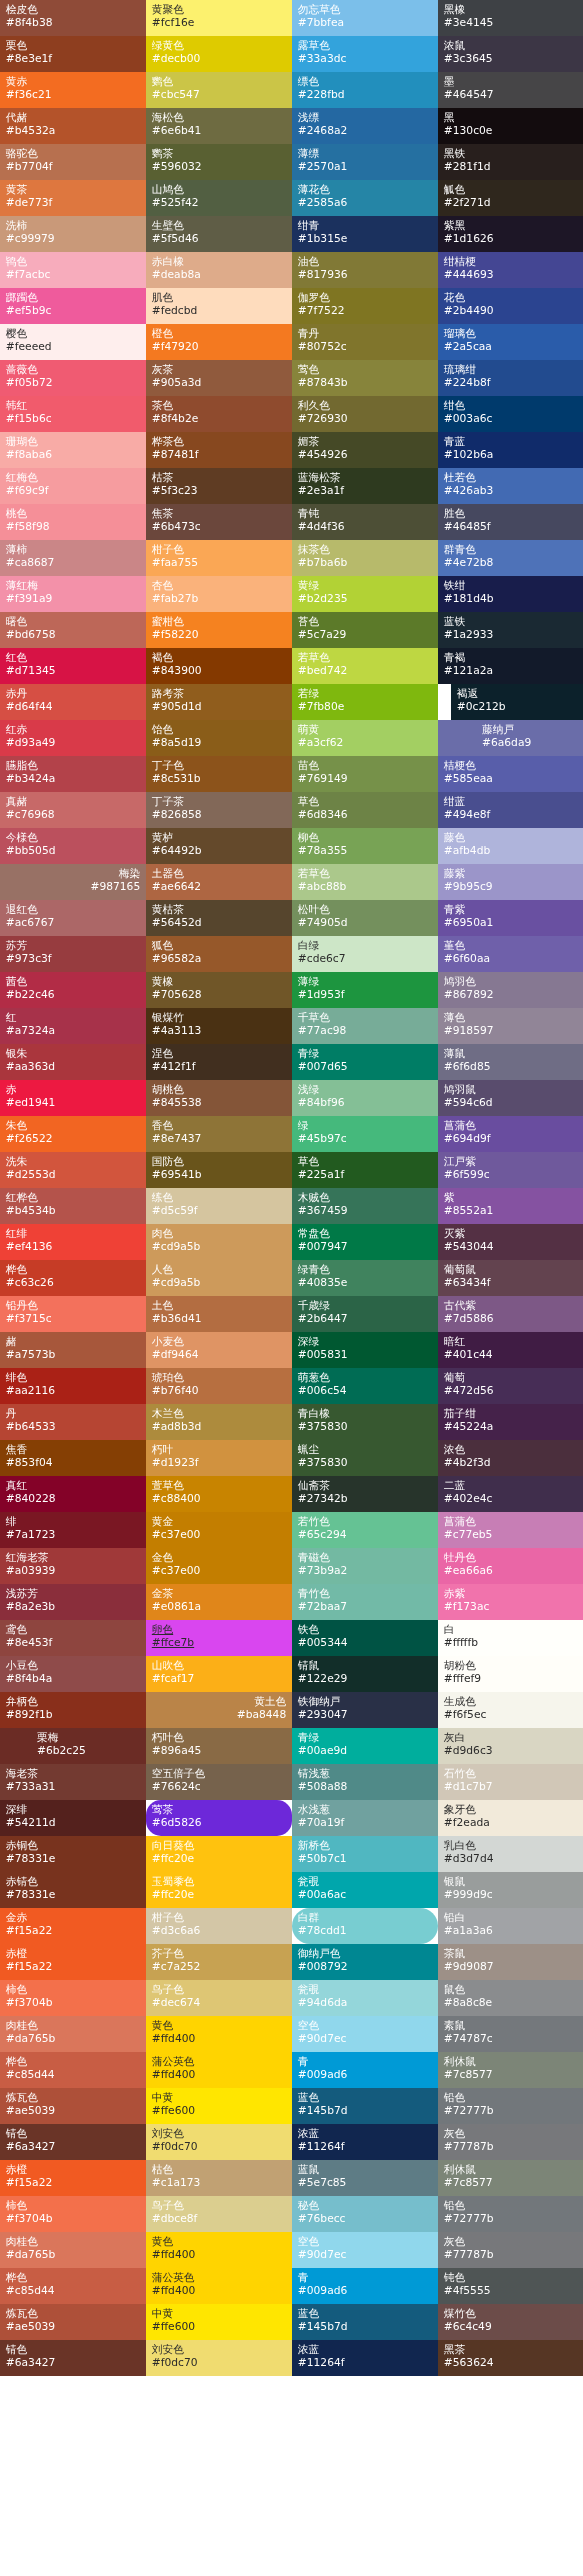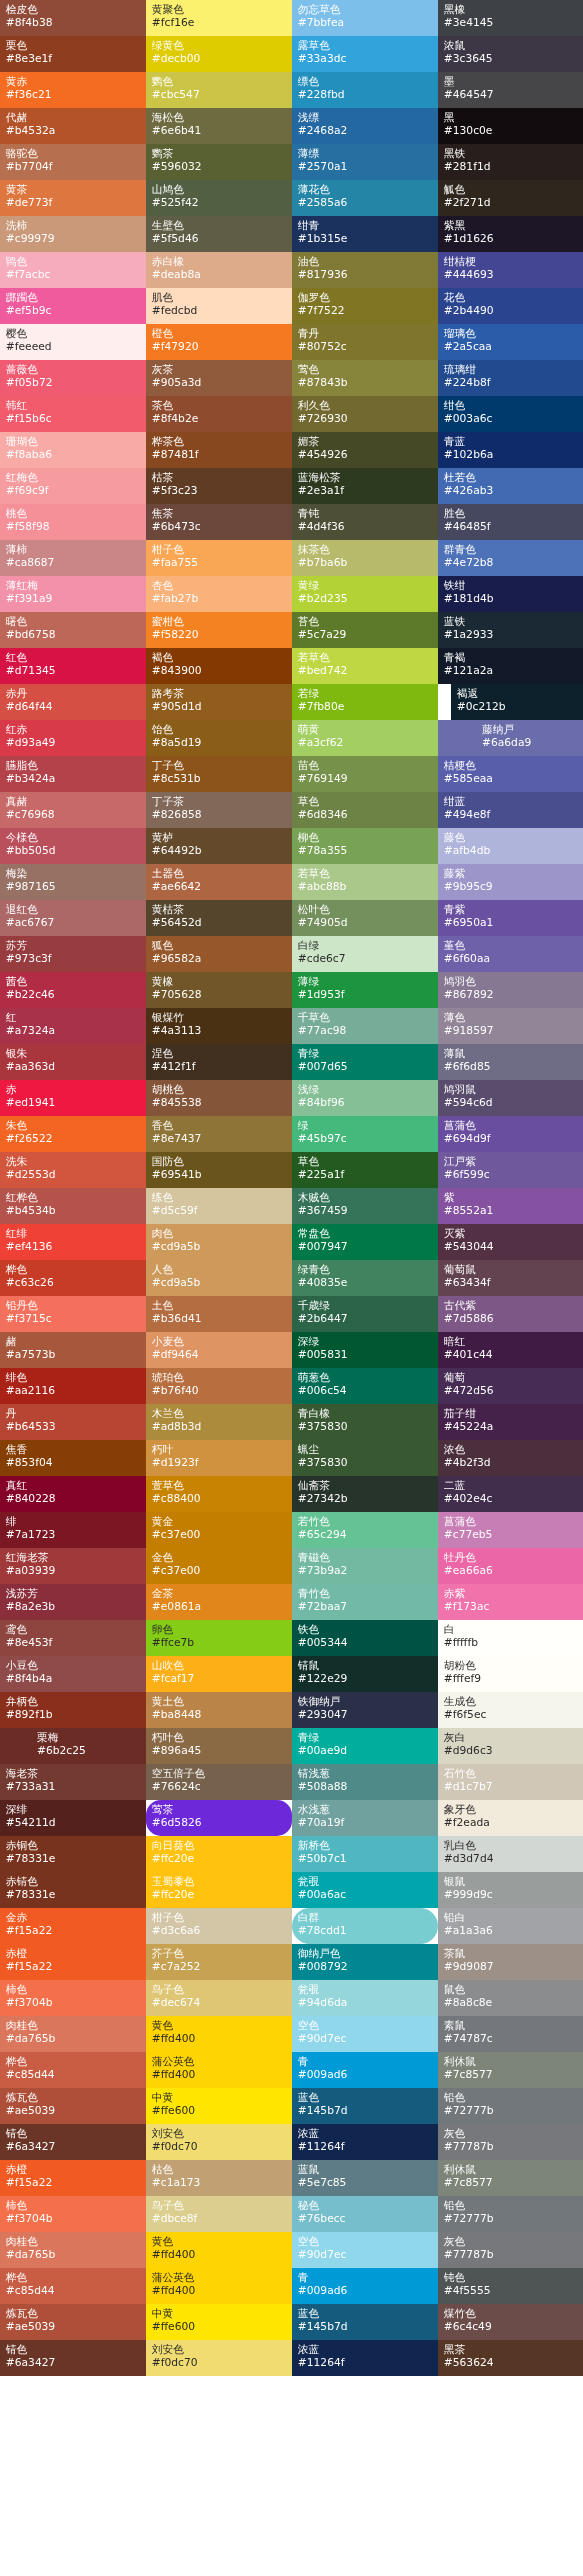--- a/index.html
+++ b/index.html
@@ -421,21 +421,21 @@
       <span class="swatch-hex">#64492b</span>
     </div>
     <div class="swatch light-text" style="background-color: rgb(120, 163, 85);">
       <span class="swatch-name">柳色</span>
       <span class="swatch-hex">#78a355</span>
     </div>
     <div class="swatch light-text" style="background-color: rgb(175, 180, 219);">
       <span class="swatch-name">藤色</span>
       <span class="swatch-hex">#afb4db</span>
     </div>
-    <div class="swatch light-text" style="background-color: rgb(152, 113, 101);">
+    <div class="swatch light-text" style="background-color: rgb(152, 113, 101); text-align: right;">
       <span class="swatch-name">梅染</span>
       <span class="swatch-hex">#987165</span>
     </div>
     <div class="swatch light-text" style="background-color: rgb(174, 102, 66);">
       <span class="swatch-name">土器色</span>
       <span class="swatch-hex">#ae6642</span>
     </div>
     <div class="swatch light-text" style="background-color: rgb(171, 200, 139);">
       <span class="swatch-name">若草色</span>
       <span class="swatch-hex">#abc88b</span>
@@ -761,21 +761,21 @@
       <span class="swatch-hex">#72baa7</span>
     </div>
     <div class="swatch light-text" style="background-color: rgb(241, 115, 172);">
       <span class="swatch-name">赤紫</span>
       <span class="swatch-hex">#f173ac</span>
     </div>
     <div class="swatch light-text" style="background-color: rgb(142, 69, 63);">
       <span class="swatch-name">鸢色</span>
       <span class="swatch-hex">#8e453f</span>
     </div>
-    <div class="swatch dark-text" style="background-color: #84cc16;">
+    <div class="swatch dark-text" style="background-color: #d946ef; text-decoration: underline;">
       <span class="swatch-name">卵色</span>
       <span class="swatch-hex">#ffce7b</span>
     </div>
     <div class="swatch light-text" style="background-color: rgb(0, 83, 68);">
       <span class="swatch-name">铁色</span>
       <span class="swatch-hex">#005344</span>
     </div>
     <div class="swatch dark-text" style="background-color: rgb(255, 255, 251);">
       <span class="swatch-name">白</span>
       <span class="swatch-hex">#fffffb</span>
@@ -793,21 +793,21 @@
       <span class="swatch-hex">#122e29</span>
     </div>
     <div class="swatch dark-text" style="background-color: rgb(255, 254, 249);">
       <span class="swatch-name">胡粉色</span>
       <span class="swatch-hex">#fffef9</span>
     </div>
     <div class="swatch light-text" style="background-color: rgb(137, 47, 27);">
       <span class="swatch-name">弁柄色</span>
       <span class="swatch-hex">#892f1b</span>
     </div>
-    <div class="swatch light-text" style="background-color: rgb(186, 132, 72);">
+    <div class="swatch light-text" style="background-color: rgb(186, 132, 72); text-align: right;">
       <span class="swatch-name">黄土色</span>
       <span class="swatch-hex">#ba8448</span>
     </div>
     <div class="swatch light-text" style="background-color: rgb(41, 48, 71);">
       <span class="swatch-name">铁御纳戸</span>
       <span class="swatch-hex">#293047</span>
     </div>
     <div class="swatch dark-text" style="background-color: rgb(246, 245, 236);">
       <span class="swatch-name">生成色</span>
       <span class="swatch-hex">#f6f5ec</span>

